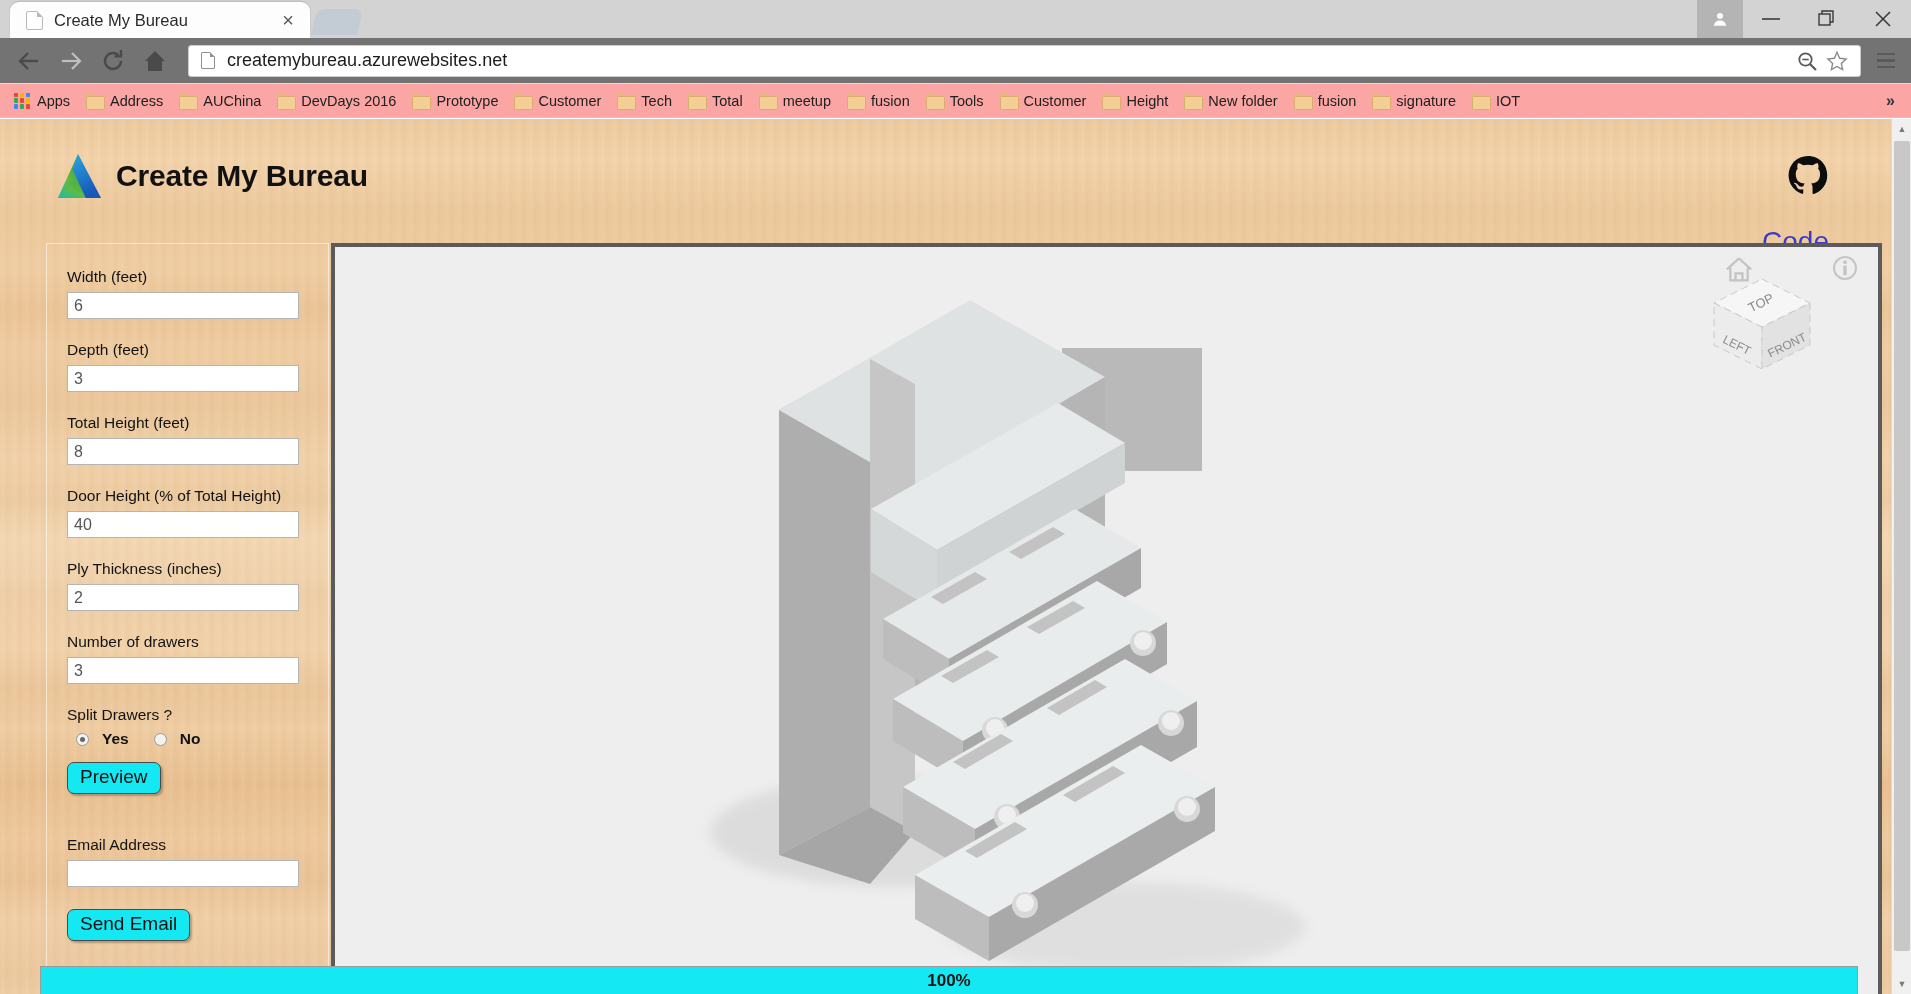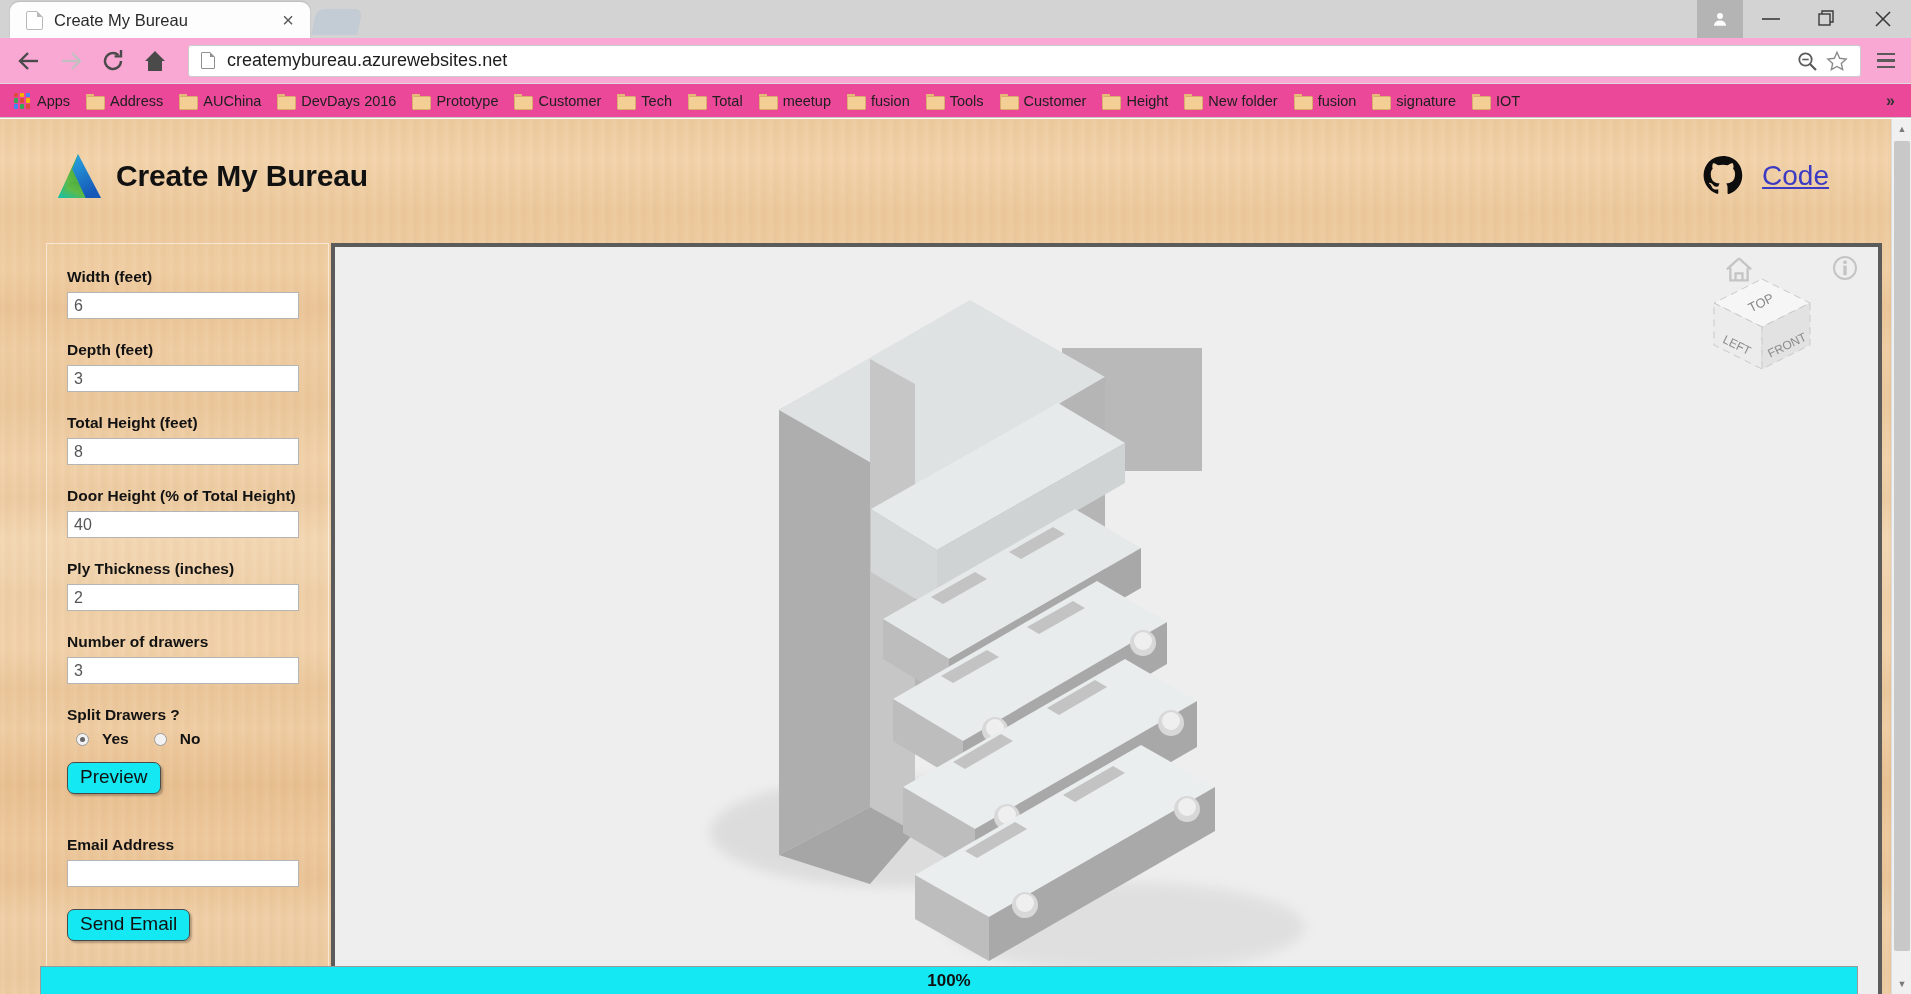--- a/index.html
+++ b/index.html
@@ -82,21 +82,21 @@
   .profile-icon { width: 18px; height: 18px; }
   .wc {
     width: 56px; height: 38px;
     display: flex; align-items: center; justify-content: center;
     color: #3a3a3a;
   }
   .wc svg { display: block; }
 
   .navbar {
     height: 46px;
-    background: #f9a8d4;
+    background: #737373;
     display: flex; align-items: center;
     padding: 0 8px;
     border-bottom: 1px solid #dcdcdc;
   }
   .navbtn {
     width: 42px; height: 42px;
     display: flex; align-items: center; justify-content: center;
     color: #5a5a5a;
     cursor: pointer;
   }
@@ -139,21 +139,21 @@
   }
   .menubtn {
     width: 34px; height: 42px;
     display: flex; flex-direction: column; align-items: center; justify-content: center;
     gap: 4px;
   }
   .menubtn i { display: block; width: 18px; height: 2.5px; background: #5a5a5a; }
 
   .bookmarks {
     height: 34px;
-    background: #ec4899;
+    background: #fca5a5;
     display: flex; align-items: center;
     padding: 0 6px;
     border-bottom: 1px solid #c9c9c9;
     overflow: hidden;
   }
   .bm {
     display: flex; align-items: center;
     padding: 0 8px;
     height: 26px;
     font-size: 14.5px;
@@ -215,37 +215,37 @@
     position: absolute; left: 50px; top: 33px;
     display: flex; align-items: center;
   }
   .brand-logo { width: 58px; height: 48px; display: block; }
   .brand-title {
     font-size: 30px; font-weight: bold; color: #111; margin-left: 8px;
     letter-spacing: -0.2px;
   }
   .header-right {
     position: absolute; right: 62px; top: 36px;
-    display: flex; align-items: center; gap: 18px;
+    display: flex; align-items: flex-end; gap: 29px; flex-direction: column;
   }
   .gh-icon { width: 42px; height: 42px; display: block; }
   .code-link {
     font-size: 28px; color: #3b3bc4; text-decoration: underline; cursor: pointer;
   }
 
   
   .form-panel {
     position: absolute;
     left: 46px; top: 124px;
     width: 283px; height: 824px;
     border: 1px solid rgba(255,255,255,0.55);
     padding: 24px 20px 0 20px;
   }
   .fld-label {
-    font-size: 15.5px; font-weight: bold; color: #121212;
+    font-size: 15.5px; font-weight: normal; color: #121212;
     margin-bottom: 6px; white-space: nowrap;
   }
   .fld-input {
     width: 232px; height: 27px;
     background: #fff;
     border: 1px solid #b5b5b5;
     font-size: 16px;
     color: #555;
     padding: 0 6px;
     font-family: "Liberation Sans", sans-serif;

